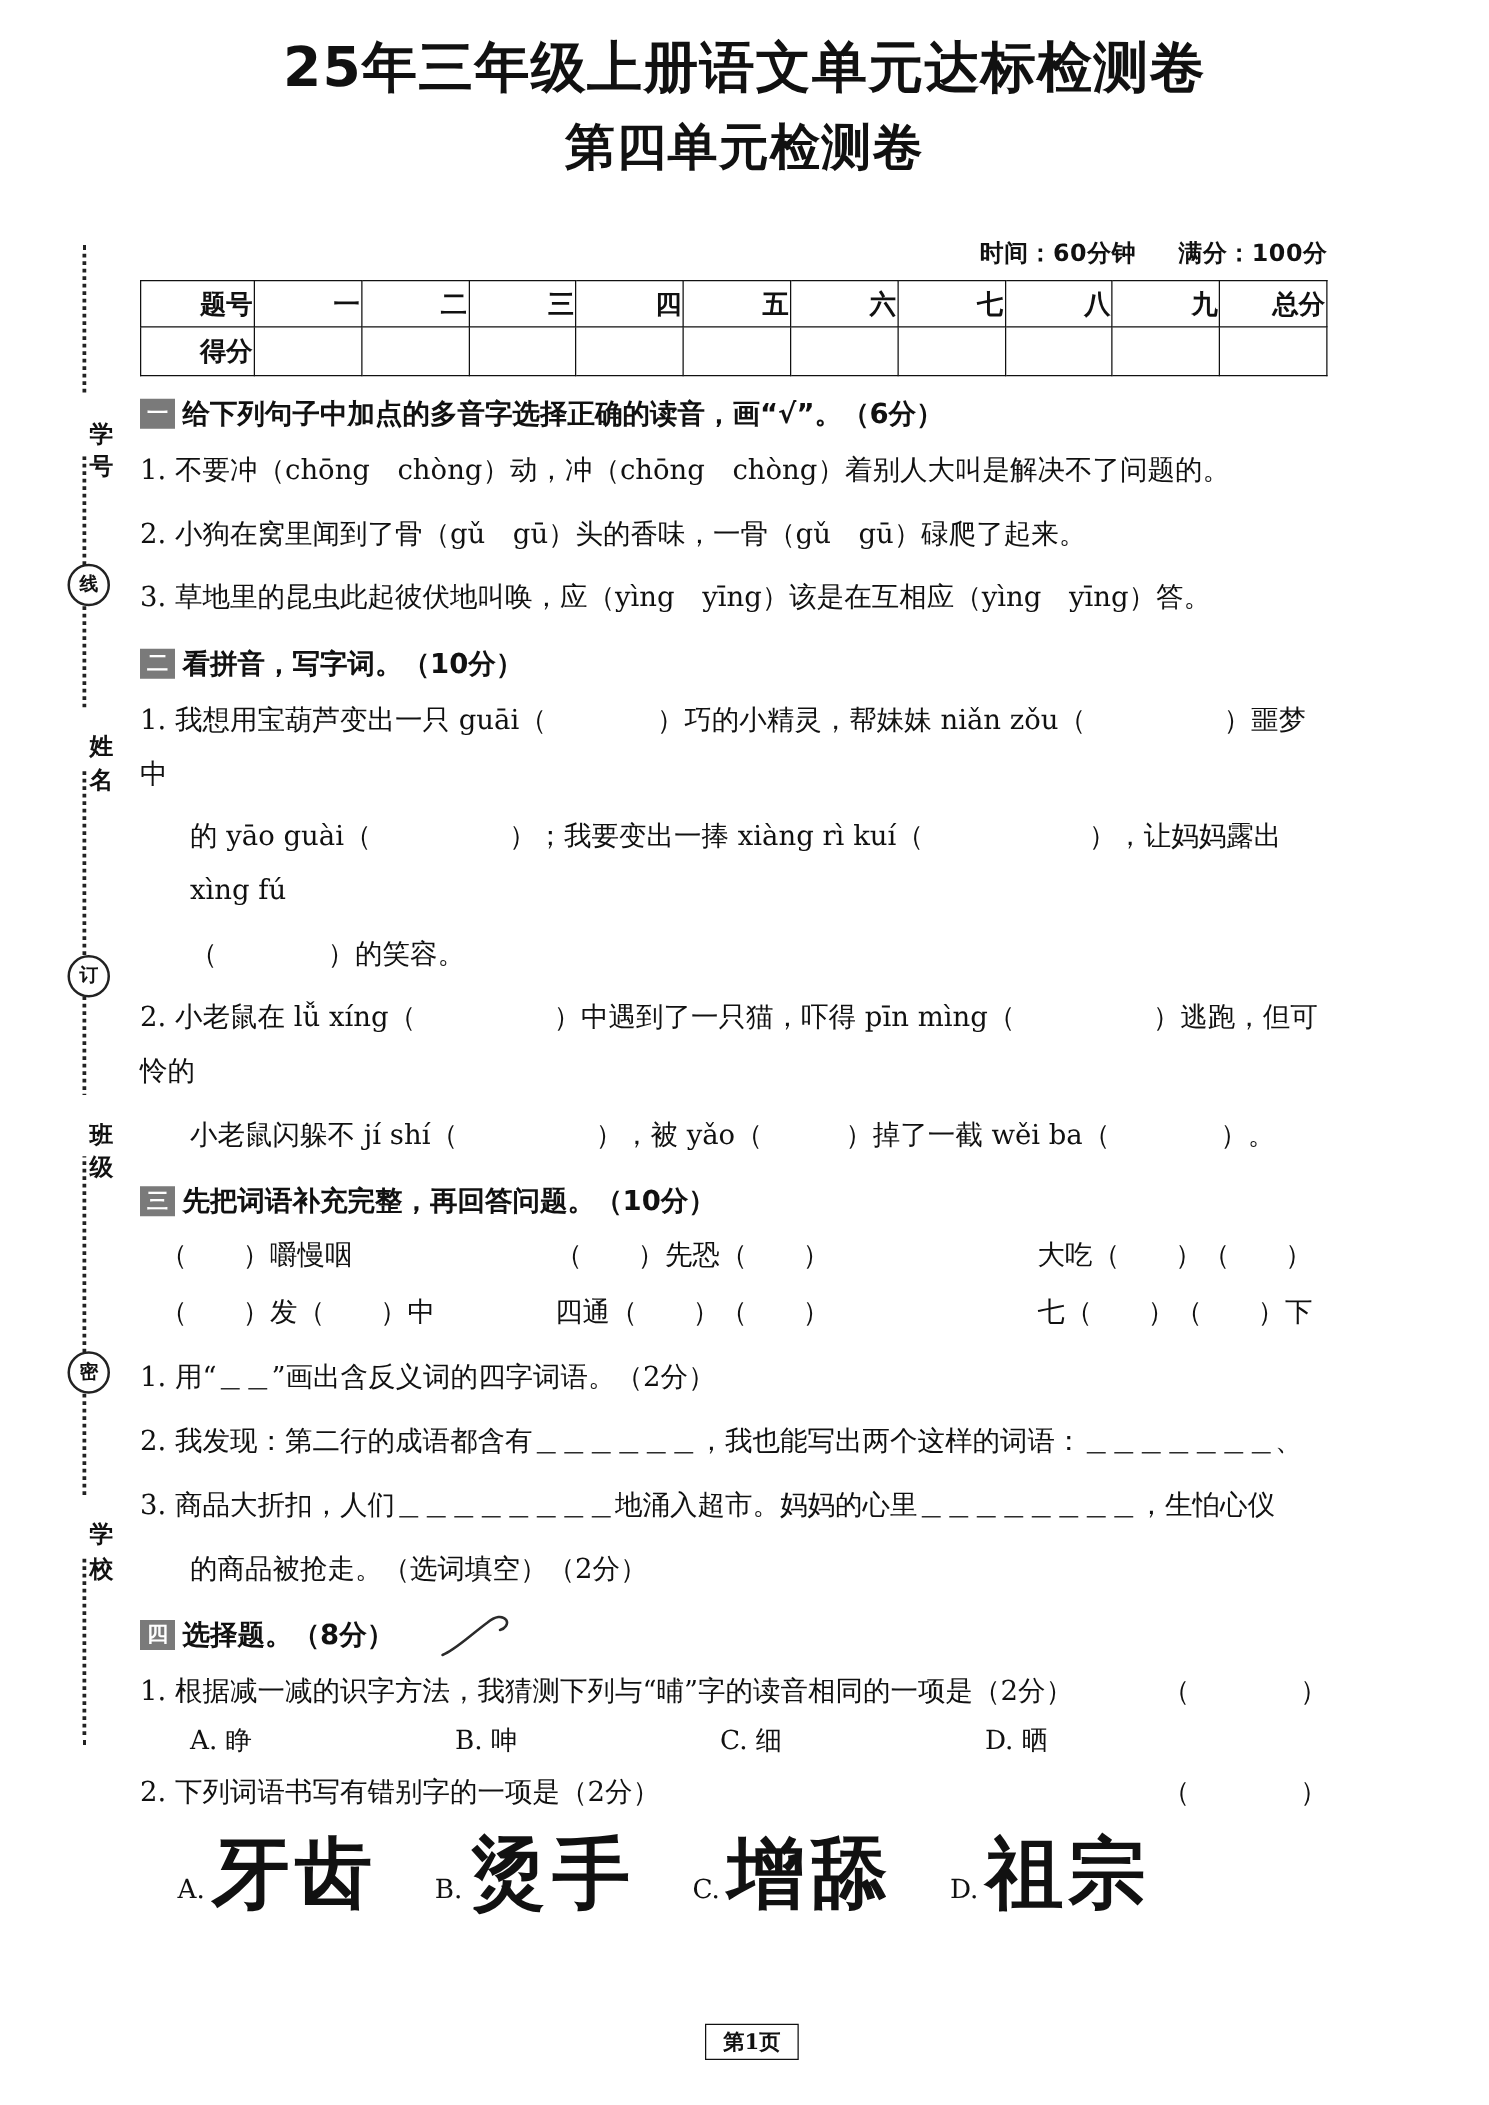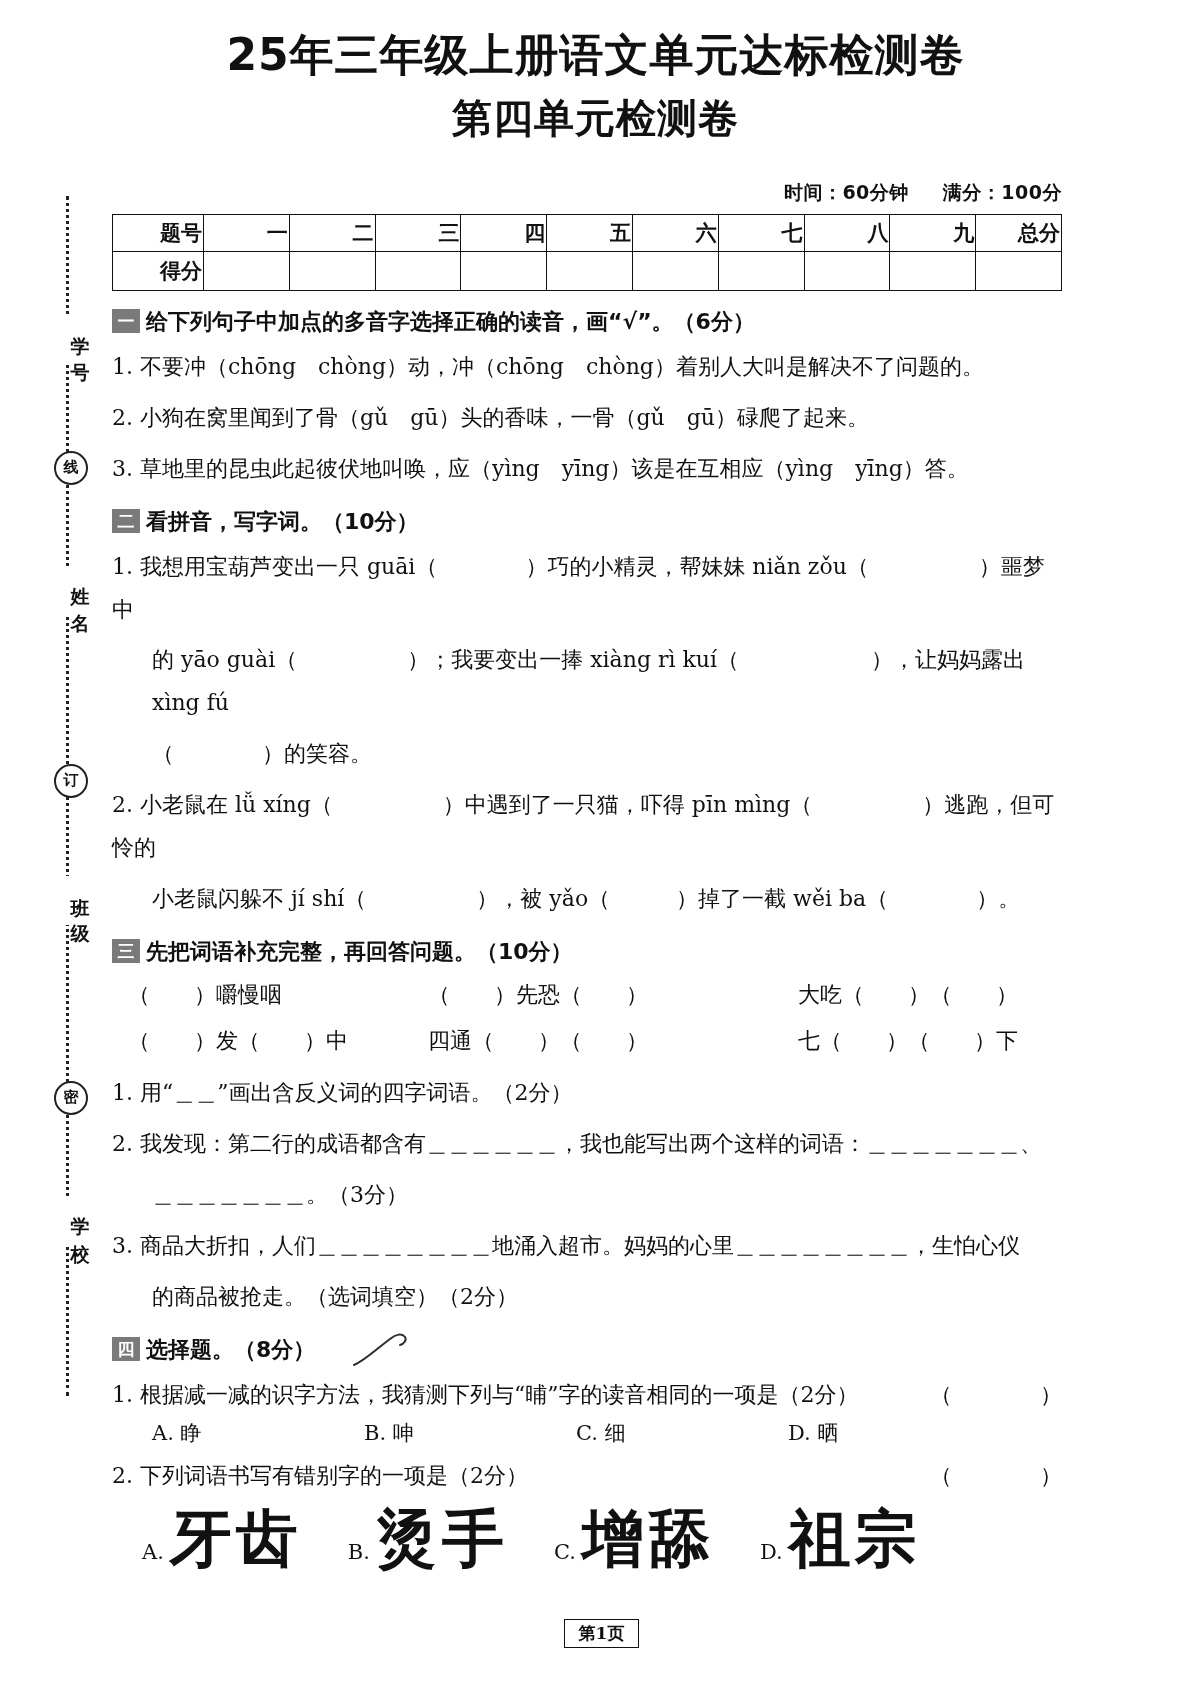--- a/index.html
+++ b/index.html
@@ -42,21 +42,21 @@
     background:#fff;padding:6px 0;
   }
   .bind-circle{
     position:absolute;left:2px;width:30px;height:30px;border:2px solid #222;
     border-radius:50%;background:#fff;
     font-size:15px;line-height:28px;text-align:center;font-weight:bold;
   }
 
   
   .content{
-    position:absolute;left:112px;top:180px;width:950px;
+    position:absolute;left:112px;top:190px;width:950px;
   }
   .meta-line{
     text-align:right;font-size:19px;font-weight:bold;
     margin-bottom:8px;letter-spacing:0.5px;
   }
   .meta-line .gap{display:inline-block;width:34px;}
 
   table.score{
     border-collapse:collapse;width:100%;
     table-layout:fixed;
@@ -81,20 +81,21 @@
   .q{
     font-size:22px;line-height:1.95;margin-top:8px;
     font-family:"DejaVu Serif","Liberation Serif",serif;
   }
   .q-indent{padding-left:40px;}
 
   .idiom-row{
     display:flex;font-size:22px;line-height:2.1;
     font-family:"DejaVu Serif","Liberation Serif",serif;
     padding-left:16px;
+    gap:16px;
   }
   .idiom-row .c1{width:300px;}
   .idiom-row .c2{width:370px;}
   .idiom-row .c3{flex:1;}
 
   .opts{
     display:flex;font-size:21px;padding-left:40px;margin-top:2px;
     font-family:"DejaVu Serif","Liberation Serif",serif;
   }
   .opts .op{width:212px;}
@@ -206,21 +207,20 @@
       <div class="c2">（　　）先恐（　　）</div>
       <div class="c3">大吃（　　）（　　）</div>
     </div>
     <div class="idiom-row">
       <div class="c1">（　　）发（　　）中</div>
       <div class="c2">四通（　　）（　　）</div>
       <div class="c3">七（　　）（　　）下</div>
     </div>
     <div class="q">1. 用“＿＿”画出含反义词的四字词语。（2分）</div>
     <div class="q">2. 我发现：第二行的成语都含有＿＿＿＿＿＿，我也能写出两个这样的词语：＿＿＿＿＿＿＿、</div>
-    <div class="q q-indent">＿＿＿＿＿＿＿。（3分）</div>
     <div class="q">3. 商品大折扣，人们＿＿＿＿＿＿＿＿地涌入超市。妈妈的心里＿＿＿＿＿＿＿＿，生怕心仪</div>
     <div class="q q-indent">的商品被抢走。（选词填空）（2分）</div>
 
     <div class="sec-head" style="position:relative;">
       <span class="sec-num">四</span><span>选择题。（8分）</span>
       <svg class="pencil" style="left:238px;top:-2px;" viewBox="0 0 70 40">
         <path d="M4 34 C14 30, 24 20, 40 8 C46 3, 52 2, 55 6 C57 9, 54 13, 50 14" fill="none" stroke="#2b2b2b" stroke-width="2" stroke-linecap="round"></path>
       </svg>
     </div>
 

